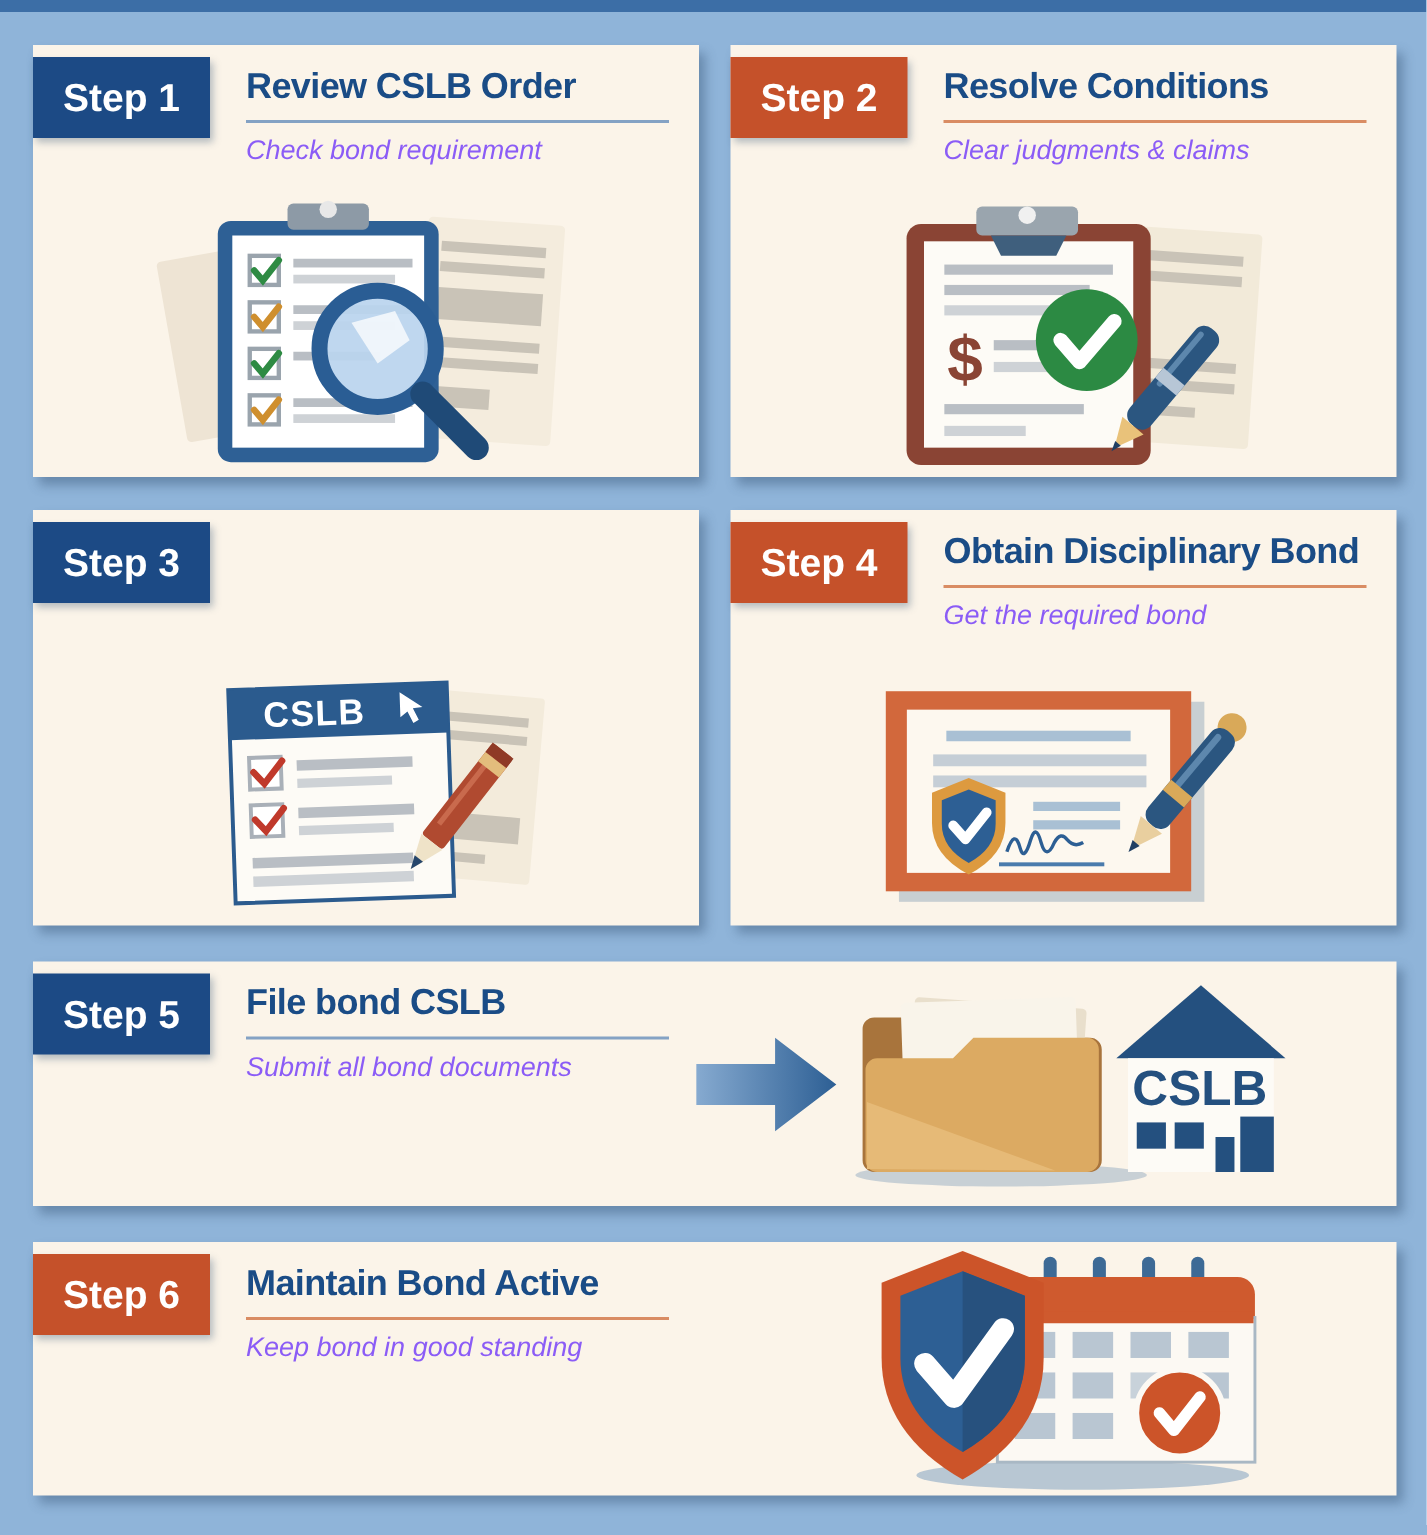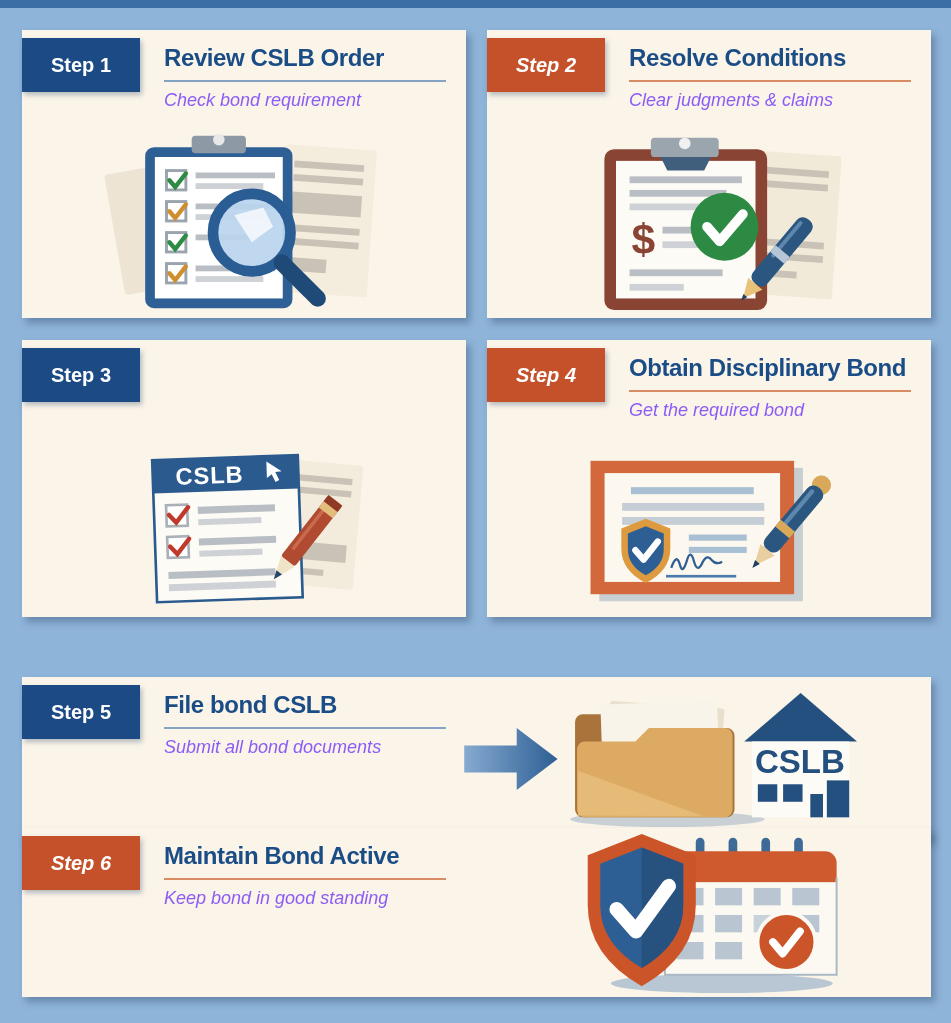--- a/index.html
+++ b/index.html
@@ -5,29 +5,29 @@
   html,body { margin:0; padding:0; }
   body { font-family:"Liberation Sans", sans-serif; }
   .page { position:relative; width:951px; height:1023px; background:#8fb4d9; overflow:hidden; }
   .top-strip { position:absolute; top:0; left:0; right:0; height:8px; background:#3c6ea6; }
 
   .card { position:absolute; background:#fbf4e9; box-shadow:4px 5px 7px rgba(47,76,110,0.42); }
   .card-1 { left:22px;  top:30px;  width:444px; height:288px; }
   .card-2 { left:487px; top:30px;  width:444px; height:288px; }
   .card-3 { left:22px;  top:340px; width:444px; height:277px; }
   .card-4 { left:487px; top:340px; width:444px; height:277px; }
-  .card-5 { left:22px;  top:641px; width:909px; height:163px;margin-top:36px; }
+  .card-5 { left:22px;  top:641px; width:909px; height:163px; }
   .card-6 { left:22px;  top:828px; width:909px; height:169px; }
 
   .badge { position:absolute; left:0; top:8px; width:118px; height:54px;
            display:flex; align-items:center; justify-content:center;
-           color:#ffffff; font-weight:bold; font-size:20px;
+           color:#ffffff; font-weight:bold; font-size:26px;
            box-shadow:2px 3px 5px rgba(47,76,110,0.35); }
   .accent-navy  .badge { background:#1c4a85; }
-  .accent-orange .badge { background:#c5512a;font-style:italic; }
+  .accent-orange .badge { background:#c5512a; }
 
   .titles { position:absolute; left:142px; top:14px; width:296px; }
   .title { margin:0; font-size:24px; font-weight:bold; letter-spacing:-0.4px;
            color:#1a4c86; white-space:nowrap; }
   .rule { height:2px; width:282px; margin:8px 0 8px 0; }
   .accent-navy  .rule { background:#84a2c4; }
   .accent-orange .rule { background:#d98c63; }
   .subtitle { margin:0; font-style:italic; font-size:18px; font-weight:400; color:#8b5cf6; }
 
   .illus-center { position:absolute; left:50%; transform:translateX(-50%); }

